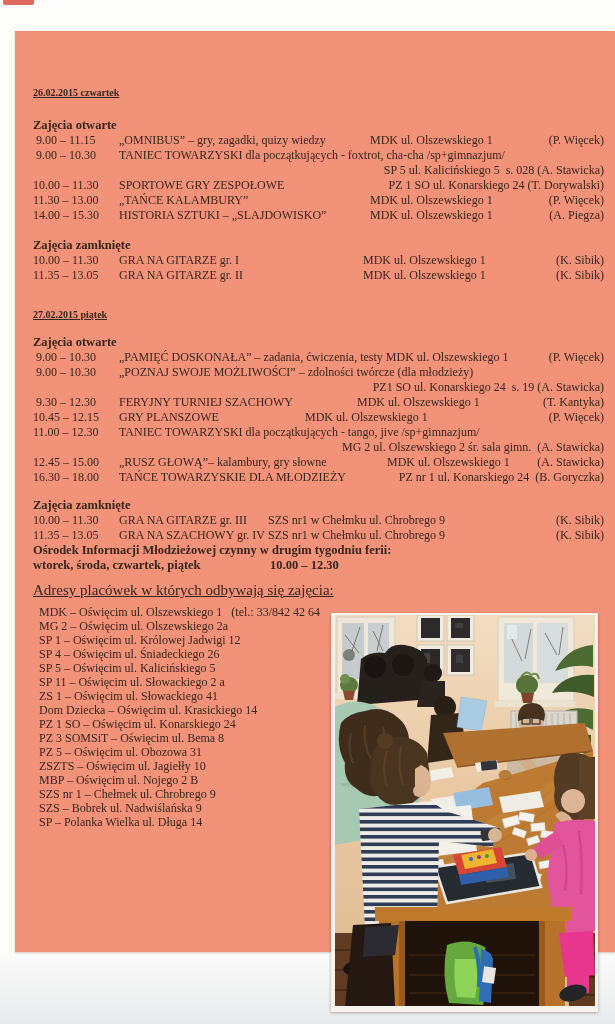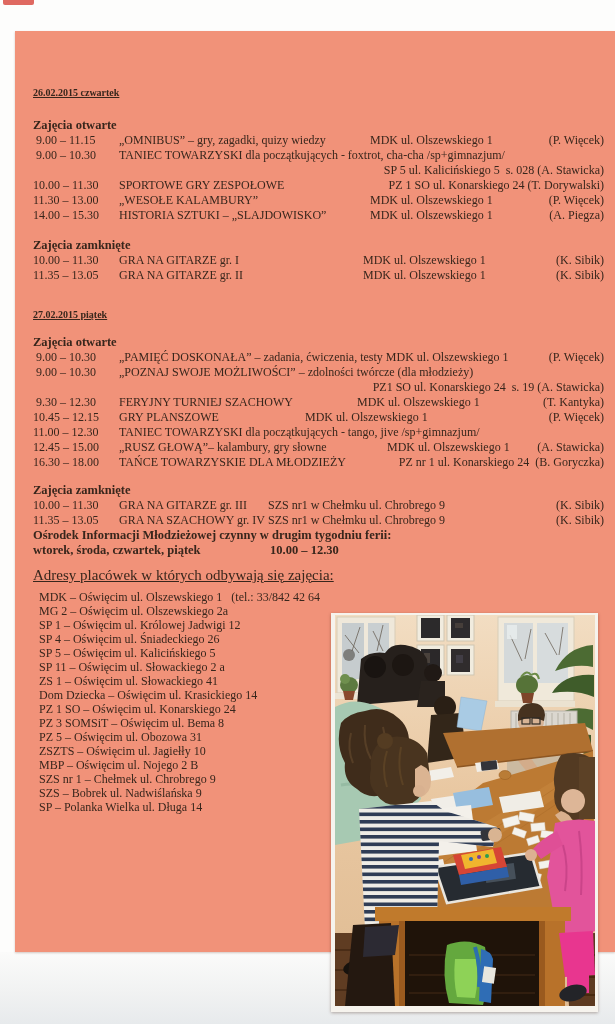--- a/index.html
+++ b/index.html
@@ -71,21 +71,21 @@
         <div class="row">
           <span class="r">SP 5 ul. Kalicińskiego 5&nbsp; s. 028 (A. Stawicka)</span>
         </div>
         <div class="row">
           <span class="t">10.00 – 11.30</span>
           <span class="a">SPORTOWE GRY ZESPOŁOWE</span>
           <span class="r">PZ 1 SO ul. Konarskiego 24 (T. Dorywalski)</span>
         </div>
         <div class="row">
           <span class="t">11.30 – 13.00</span>
-          <span class="a">„WESOŁE KALAMBURY”</span>
+          <span class="a">„TAŃCE KALAMBURY”</span>
           <span class="l" style="left:337px">MDK ul. Olszewskiego 1</span>
           <span class="p">(P. Więcek)</span>
         </div>
         <div class="row">
           <span class="t">14.00 – 15.30</span>
           <span class="a">HISTORIA SZTUKI – „SLAJDOWISKO”</span>
           <span class="l" style="left:337px">MDK ul. Olszewskiego 1</span>
           <span class="p">(A. Piegza)</span>
         </div>
       </div>
@@ -130,20 +130,23 @@
         </div>
         <div class="row">
           <span class="t">10.45 – 12.15</span>
           <span class="a">GRY PLANSZOWE</span>
           <span class="l" style="left:272px">MDK ul. Olszewskiego 1</span>
           <span class="p">(P. Więcek)</span>
         </div>
         <div class="row">
           <span class="t">11.00 – 12.30</span>
           <span class="a">TANIEC TOWARZYSKI dla początkujących - tango, jive /sp+gimnazjum/</span>
+        </div>
+        <div class="row">
+          <span class="r">MG 2 ul. Olszewskiego 2 śr. sala gimn.&nbsp;&nbsp;(A. Stawicka)</span>
         </div>
         <div class="row">
           <span class="t">12.45 – 15.00</span>
           <span class="a">„RUSZ GŁOWĄ”– kalambury, gry słowne</span>
           <span class="l" style="left:354px">MDK ul. Olszewskiego 1</span>
           <span class="p">(A. Stawicka)</span>
         </div>
         <div class="row">
           <span class="t">16.30 – 18.00</span>
           <span class="a">TAŃCE TOWARZYSKIE DLA MŁODZIEŻY</span>

